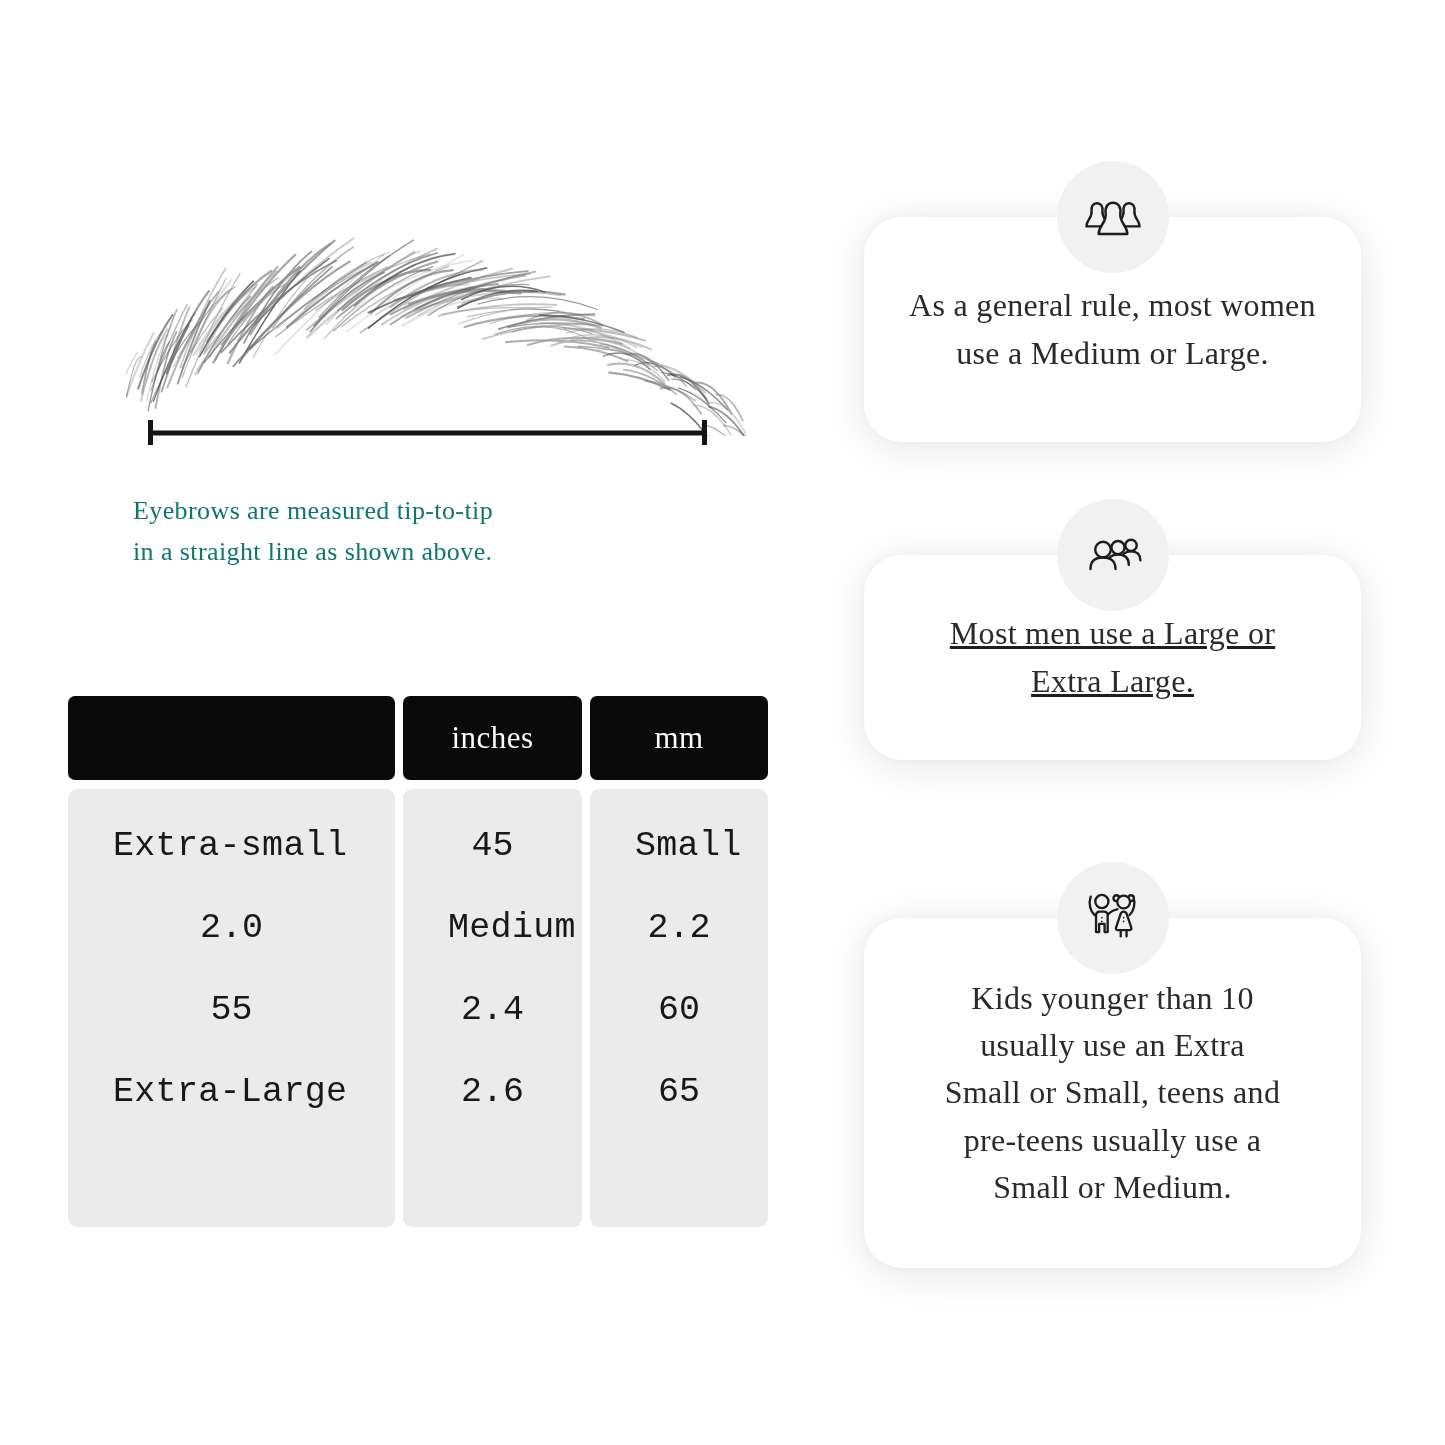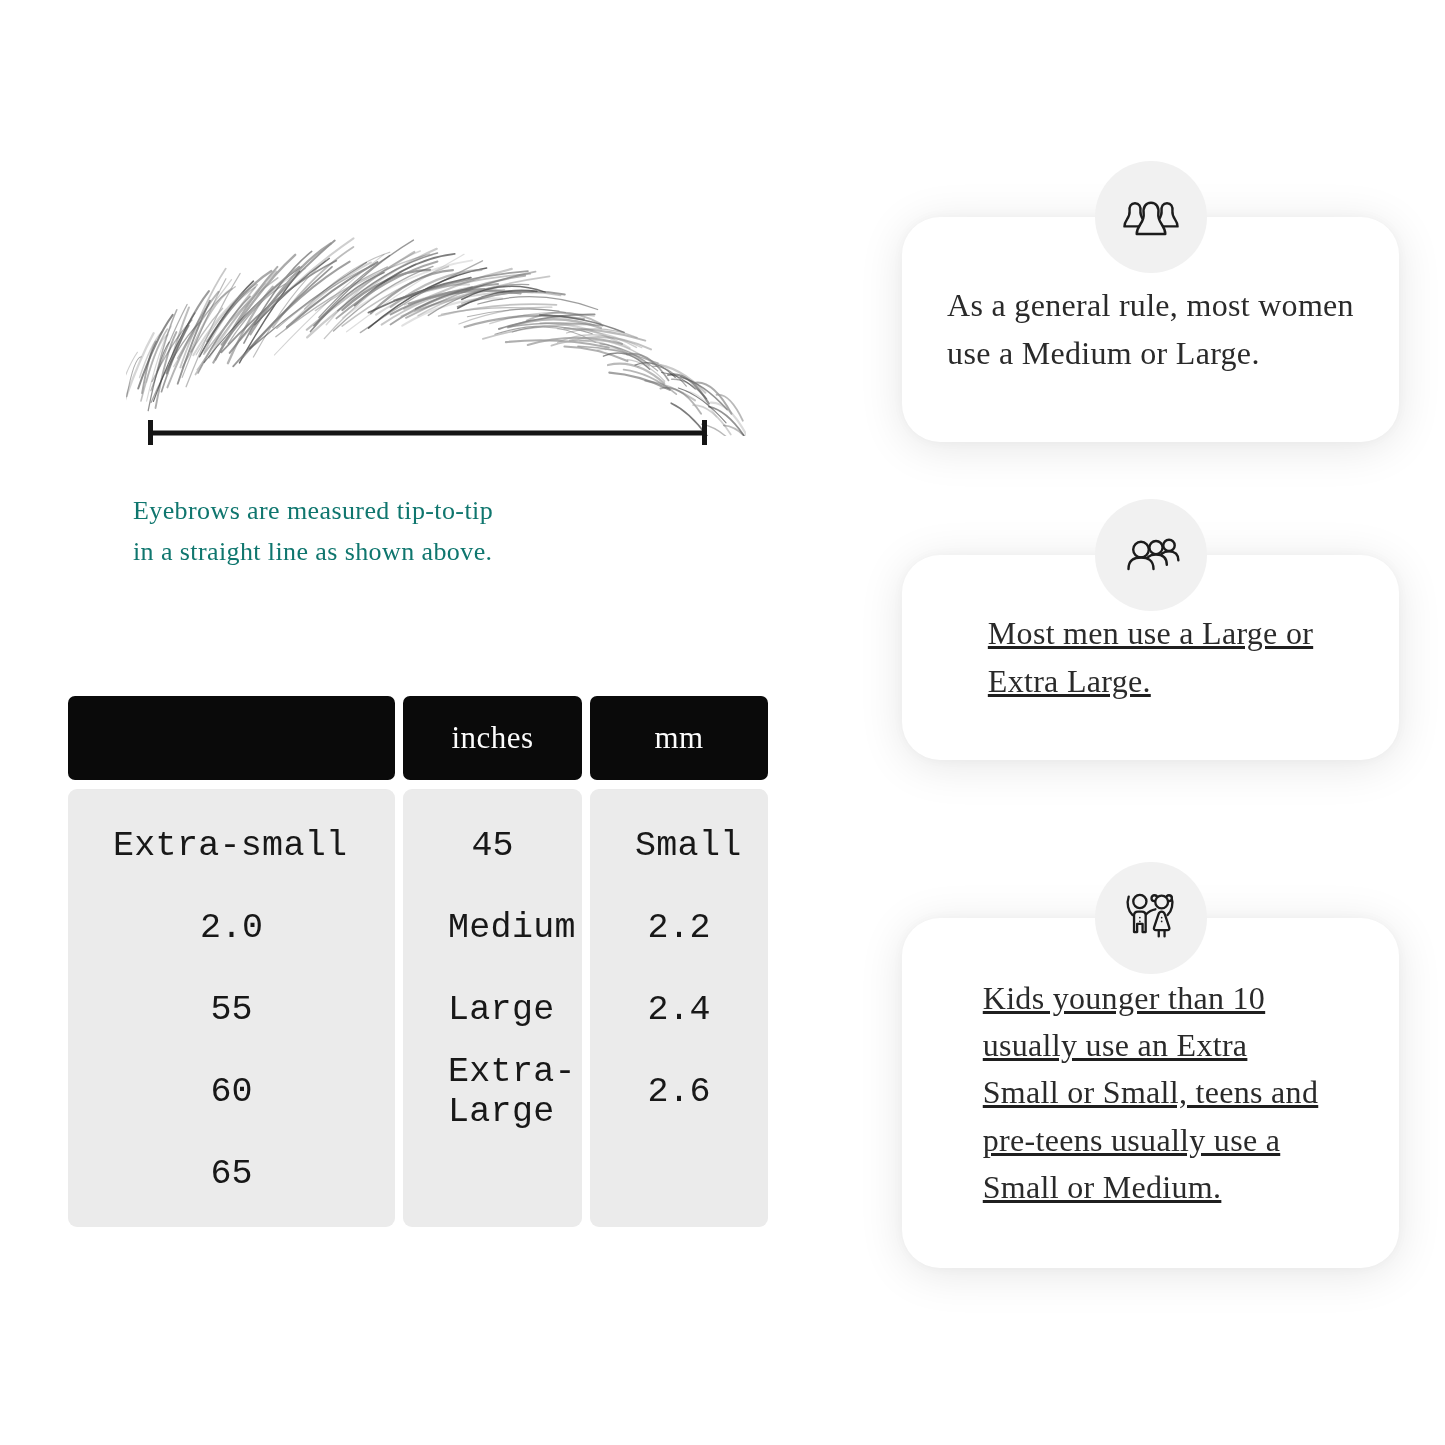--- a/index.html
+++ b/index.html
@@ -45,27 +45,27 @@
     display:grid;grid-template-columns:327px 179px 178px;column-gap:8px;
     grid-auto-rows:82px;
     font-size:35px;color:#181818;font-family:Liberation Mono, monospace;
   }
   .cell{display:flex;align-items:center;}
   .cell.label{padding-left:45px;letter-spacing:.3px;}
   .cell.num{justify-content:center;}
 
   
   .card{
-    position:absolute;left:902px;width:497px;background:#ffffff;border-radius:38px;
+    position:absolute;left:864px;width:497px;background:#ffffff;border-radius:38px;
     box-shadow:0 6px 45px rgba(0,0,0,0.10), 0 0 12px rgba(0,0,0,0.03);
-    display:flex;align-items:center;justify-content:center;text-align:left;
+    display:flex;align-items:center;justify-content:center;text-align:center;
   }
   #card1{top:217px;height:225px;}
   #card2{top:555px;height:205px;text-decoration:underline;}
-  #card3{top:918px;height:350px;text-decoration:underline;}
+  #card3{top:918px;height:350px;}
   .card .txt{
     font-size:32px;line-height:1.47;color:#2a2a2a;
     white-space:pre-line;padding:0 18px;letter-spacing:.3px;
   }
   .bubble{
     position:absolute;left:50%;top:-56px;transform:translateX(-50%);
     width:112px;height:112px;border-radius:50%;background:#f1f1f1;
     display:flex;align-items:center;justify-content:center;
   }
   .bubble svg{display:block;}
@@ -255,21 +255,20 @@
       <div class="cell label">Extra-small</div>
       <div class="cell num">45</div>
 
       <div class="cell label">Small</div>
       <div class="cell num">2.0</div>
 
       <div class="cell label">Medium</div>
       <div class="cell num">2.2</div>
       <div class="cell num">55</div>
 
-      <div class="cell label">Large</div>
       <div class="cell num">2.4</div>
       <div class="cell num">60</div>
 
       <div class="cell label">Extra-Large</div>
       <div class="cell num">2.6</div>
       <div class="cell num">65</div>
     </div>
   </div>
 </div>
 

